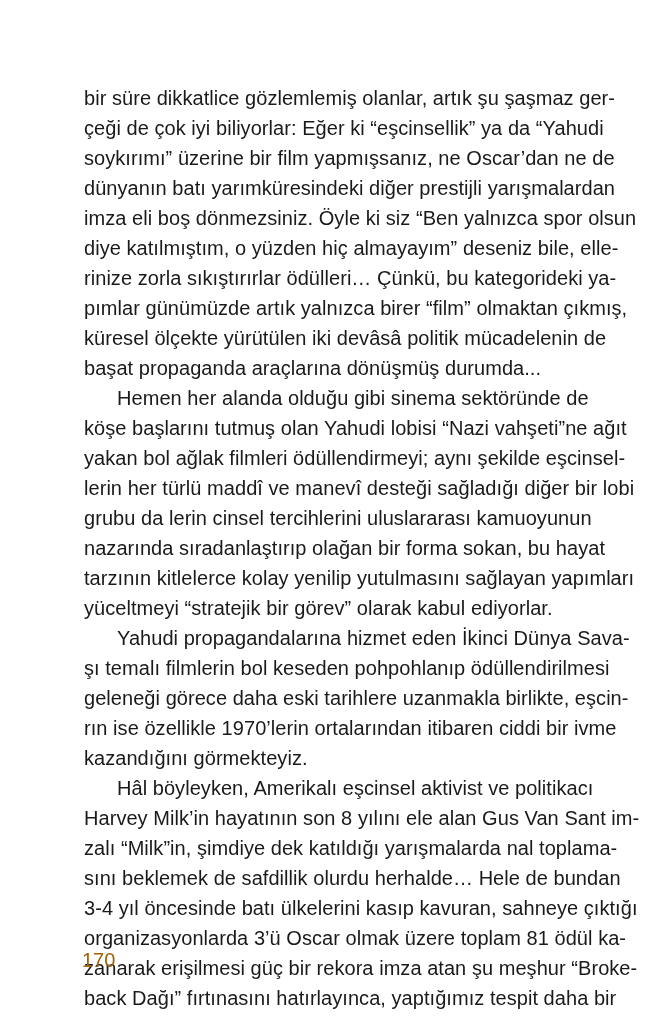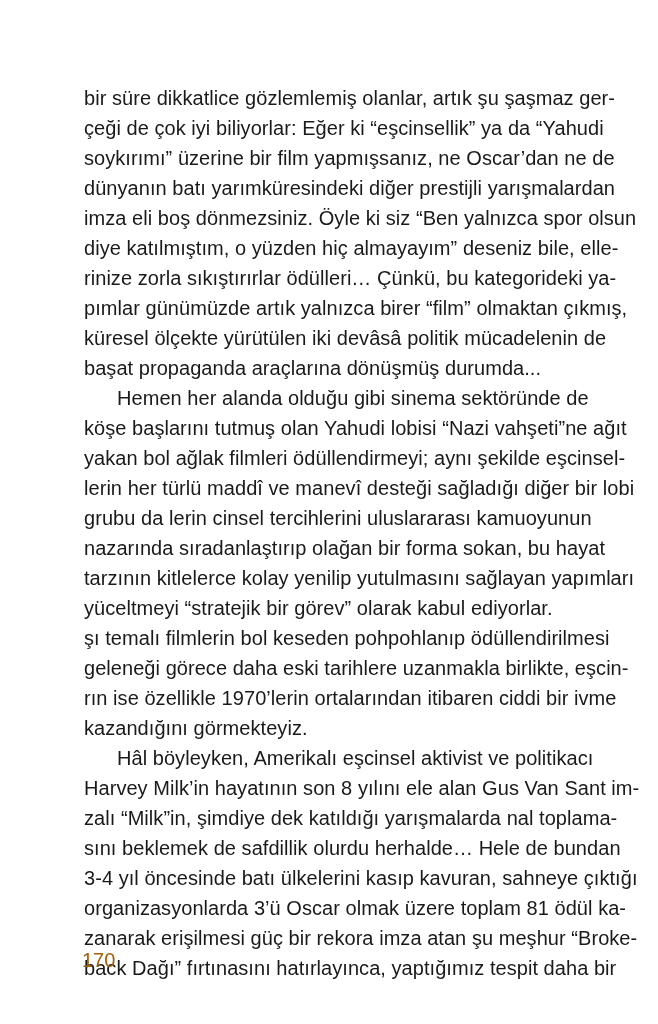--- a/index.html
+++ b/index.html
@@ -70,20 +70,21 @@
     <span class="line">köşe başlarını tutmuş olan Yahudi lobisi “Nazi vahşeti”ne ağıt</span>
     <span class="line">yakan bol ağlak filmleri ödüllendirmeyi; aynı şekilde eşcinsel-</span>
     <span class="line">lerin her türlü maddî ve manevî desteği sağladığı diğer bir lobi</span>
     <span class="line">grubu da lerin cinsel tercihlerini uluslararası kamuoyunun</span>
     <span class="line">nazarında sıradanlaştırıp olağan bir forma sokan, bu hayat</span>
     <span class="line">tarzının kitlelerce kolay yenilip yutulmasını sağlayan yapımları</span>
     <span class="line last">yüceltmeyi “stratejik bir görev” olarak kabul ediyorlar.</span>
   </div>
 
   <div>
+    <span class="line indent">Yahudi propagandalarına hizmet eden İkinci Dünya Sava-</span>
     <span class="line">şı temalı filmlerin bol keseden pohpohlanıp ödüllendirilmesi</span>
     <span class="line">geleneği görece daha eski tarihlere uzanmakla birlikte, eşcin-</span>
     <span class="line">rın ise özellikle 1970’lerin ortalarından itibaren ciddi bir ivme</span>
     <span class="line last">kazandığını görmekteyiz.</span>
   </div>
 
   <div>
     <span class="line indent">Hâl böyleyken, Amerikalı eşcinsel aktivist ve politikacı</span>
     <span class="line">Harvey Milk’in hayatının son 8 yılını ele alan Gus Van Sant im-</span>
     <span class="line">zalı “Milk”in, şimdiye dek katıldığı yarışmalarda nal toplama-</span>

